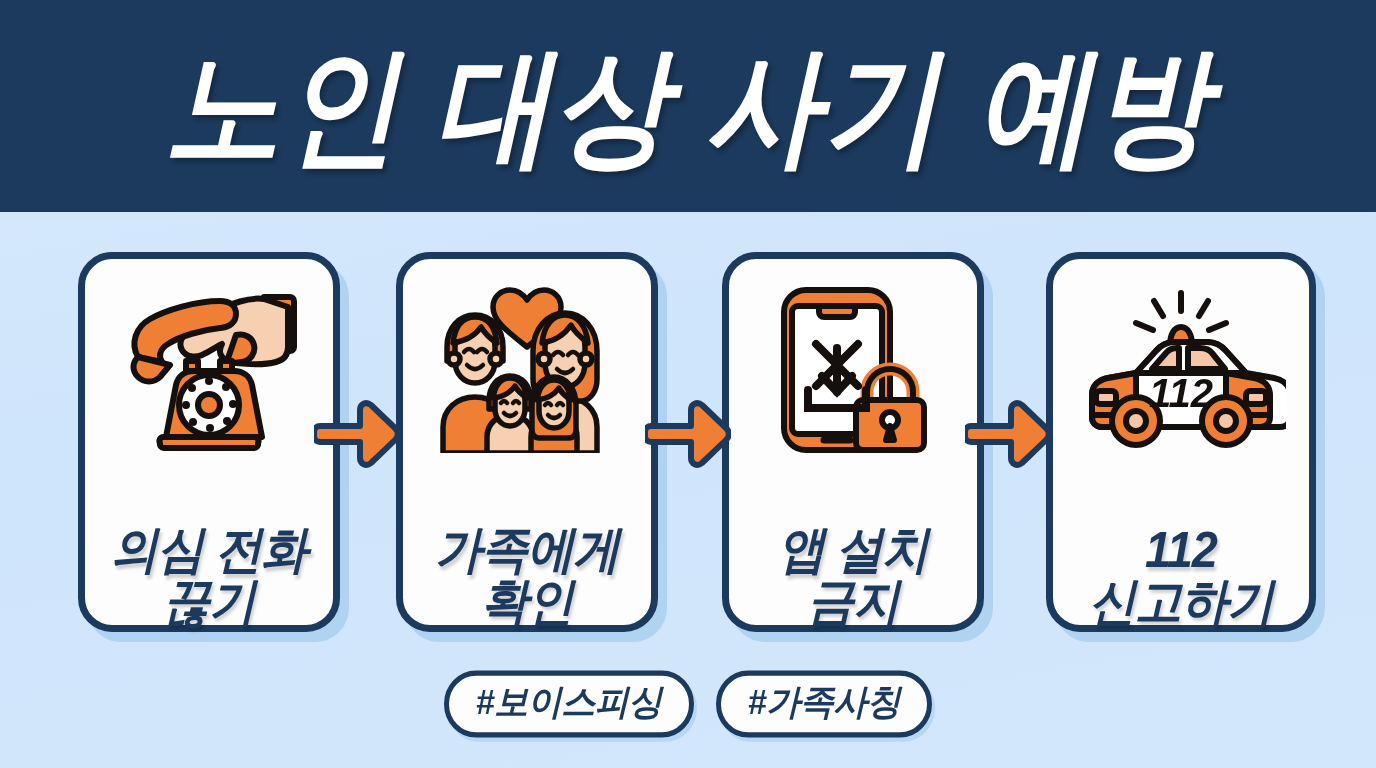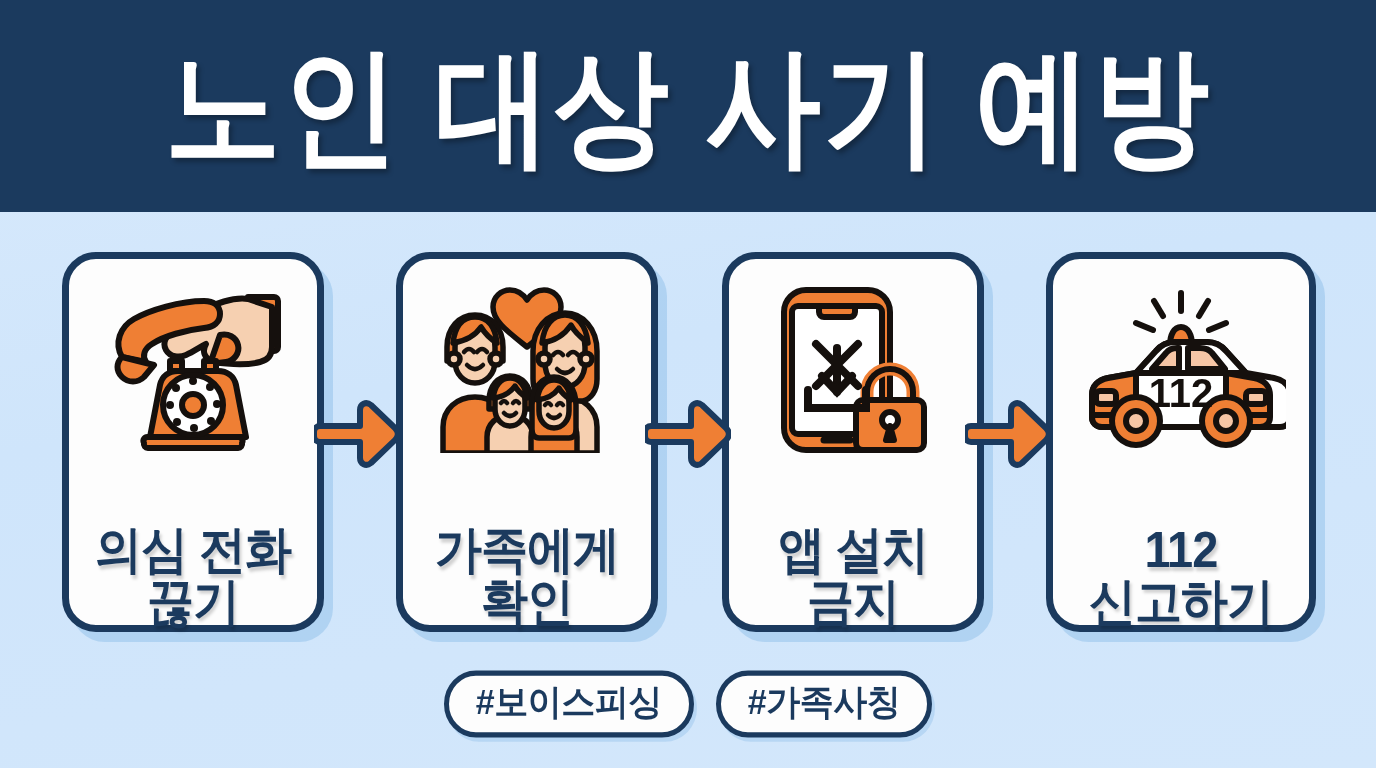--- a/index.html
+++ b/index.html
@@ -12,20 +12,21 @@
     overflow: hidden;
     font-family: "Liberation Sans", "DejaVu Sans", sans-serif;
     background: #d6e9fb;
   }
   #poster {
     position: relative;
     width: 1376px;
     height: 768px;
     background: linear-gradient(170deg, #d9eafc 0%, #cfe5fb 45%, #d3e7fb 100%);
     overflow: hidden;
+    font-style: italic;
   }
 
   
   #header-band {
     position: absolute;
     left: 0;
     top: 0;
     width: 1376px;
     height: 212px;
     background: #1b3a5e;
@@ -60,21 +61,21 @@
     background: #fdfdfd;
     border: 7px solid #1b3a5e;
     border-radius: 34px;
     box-sizing: border-box;
     box-shadow: 9px 10px 0 rgba(150,195,235,0.55);
     display: flex;
     flex-direction: column;
     align-items: center;
     justify-content: space-between;
   }
-  .card-1 { left: 62px; gap: 44px; }
+  .card-1 { left: 78px; gap: 44px; }
   .card-2 { left: 396px; }
   .card-3 { left: 722px; }
   .card-4 { left: 1046px; width: 270px; }
 
   .card-icon {
     margin-top: 24px;
     height: 172px;
     width: 100%;
     display: flex;
     align-items: center;

